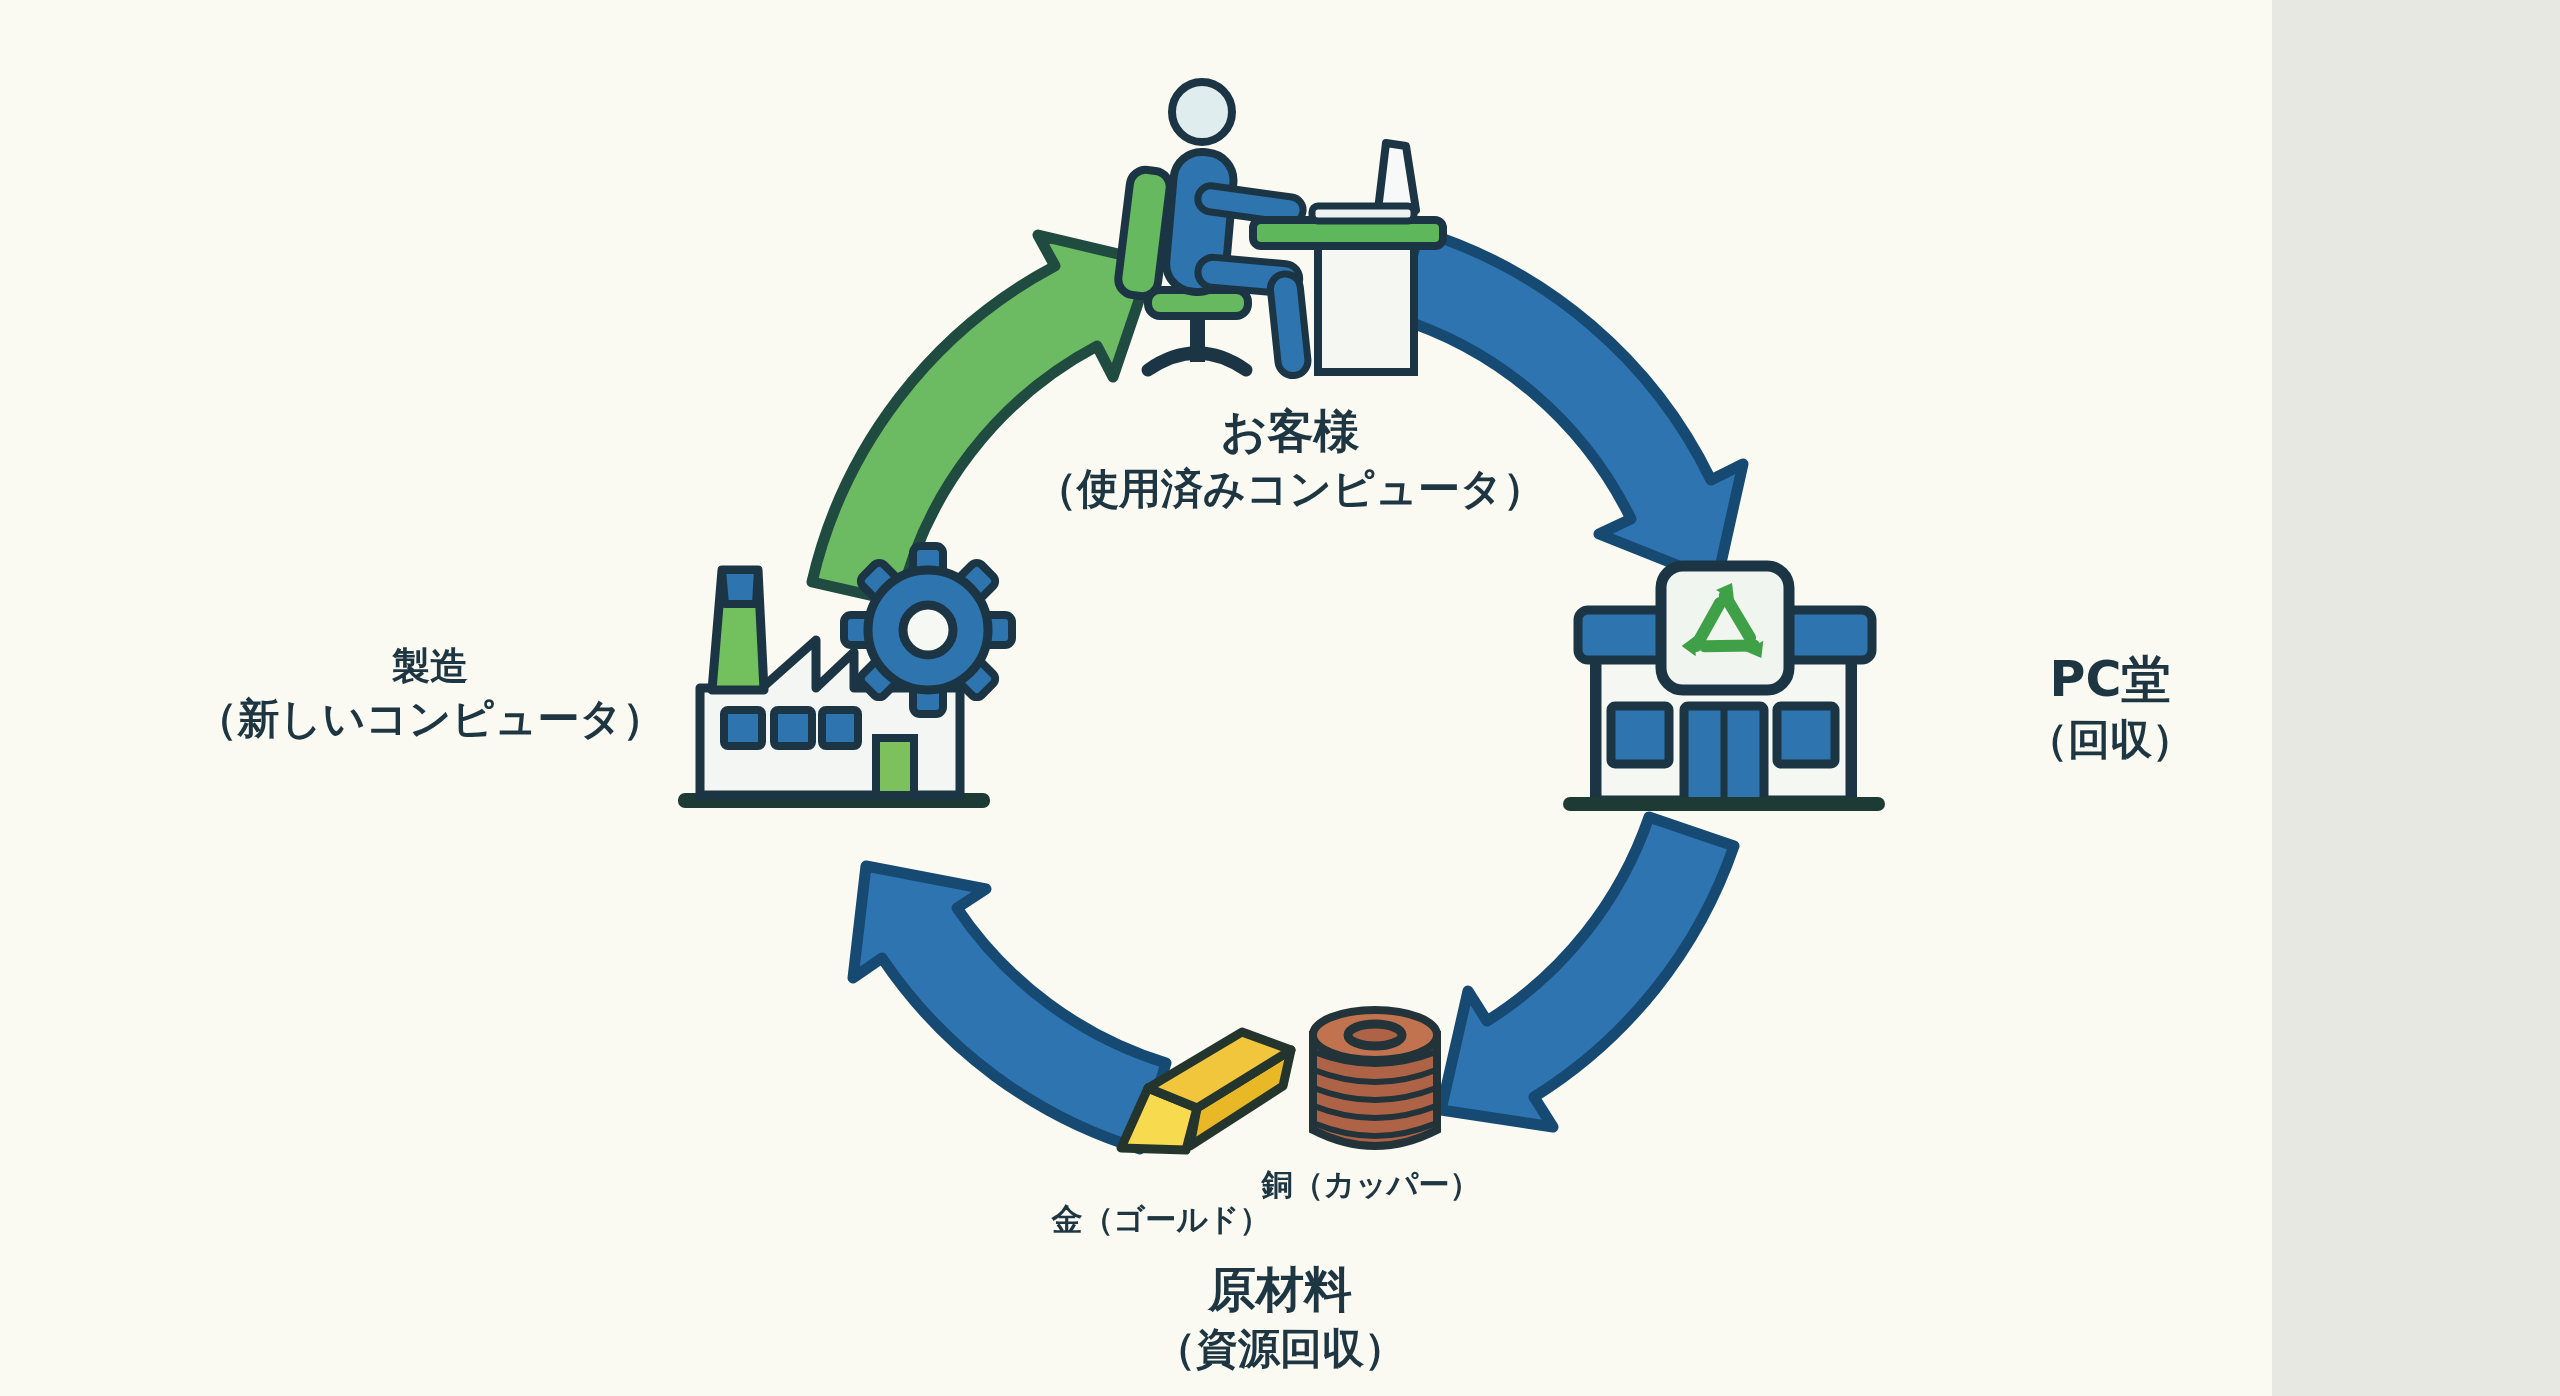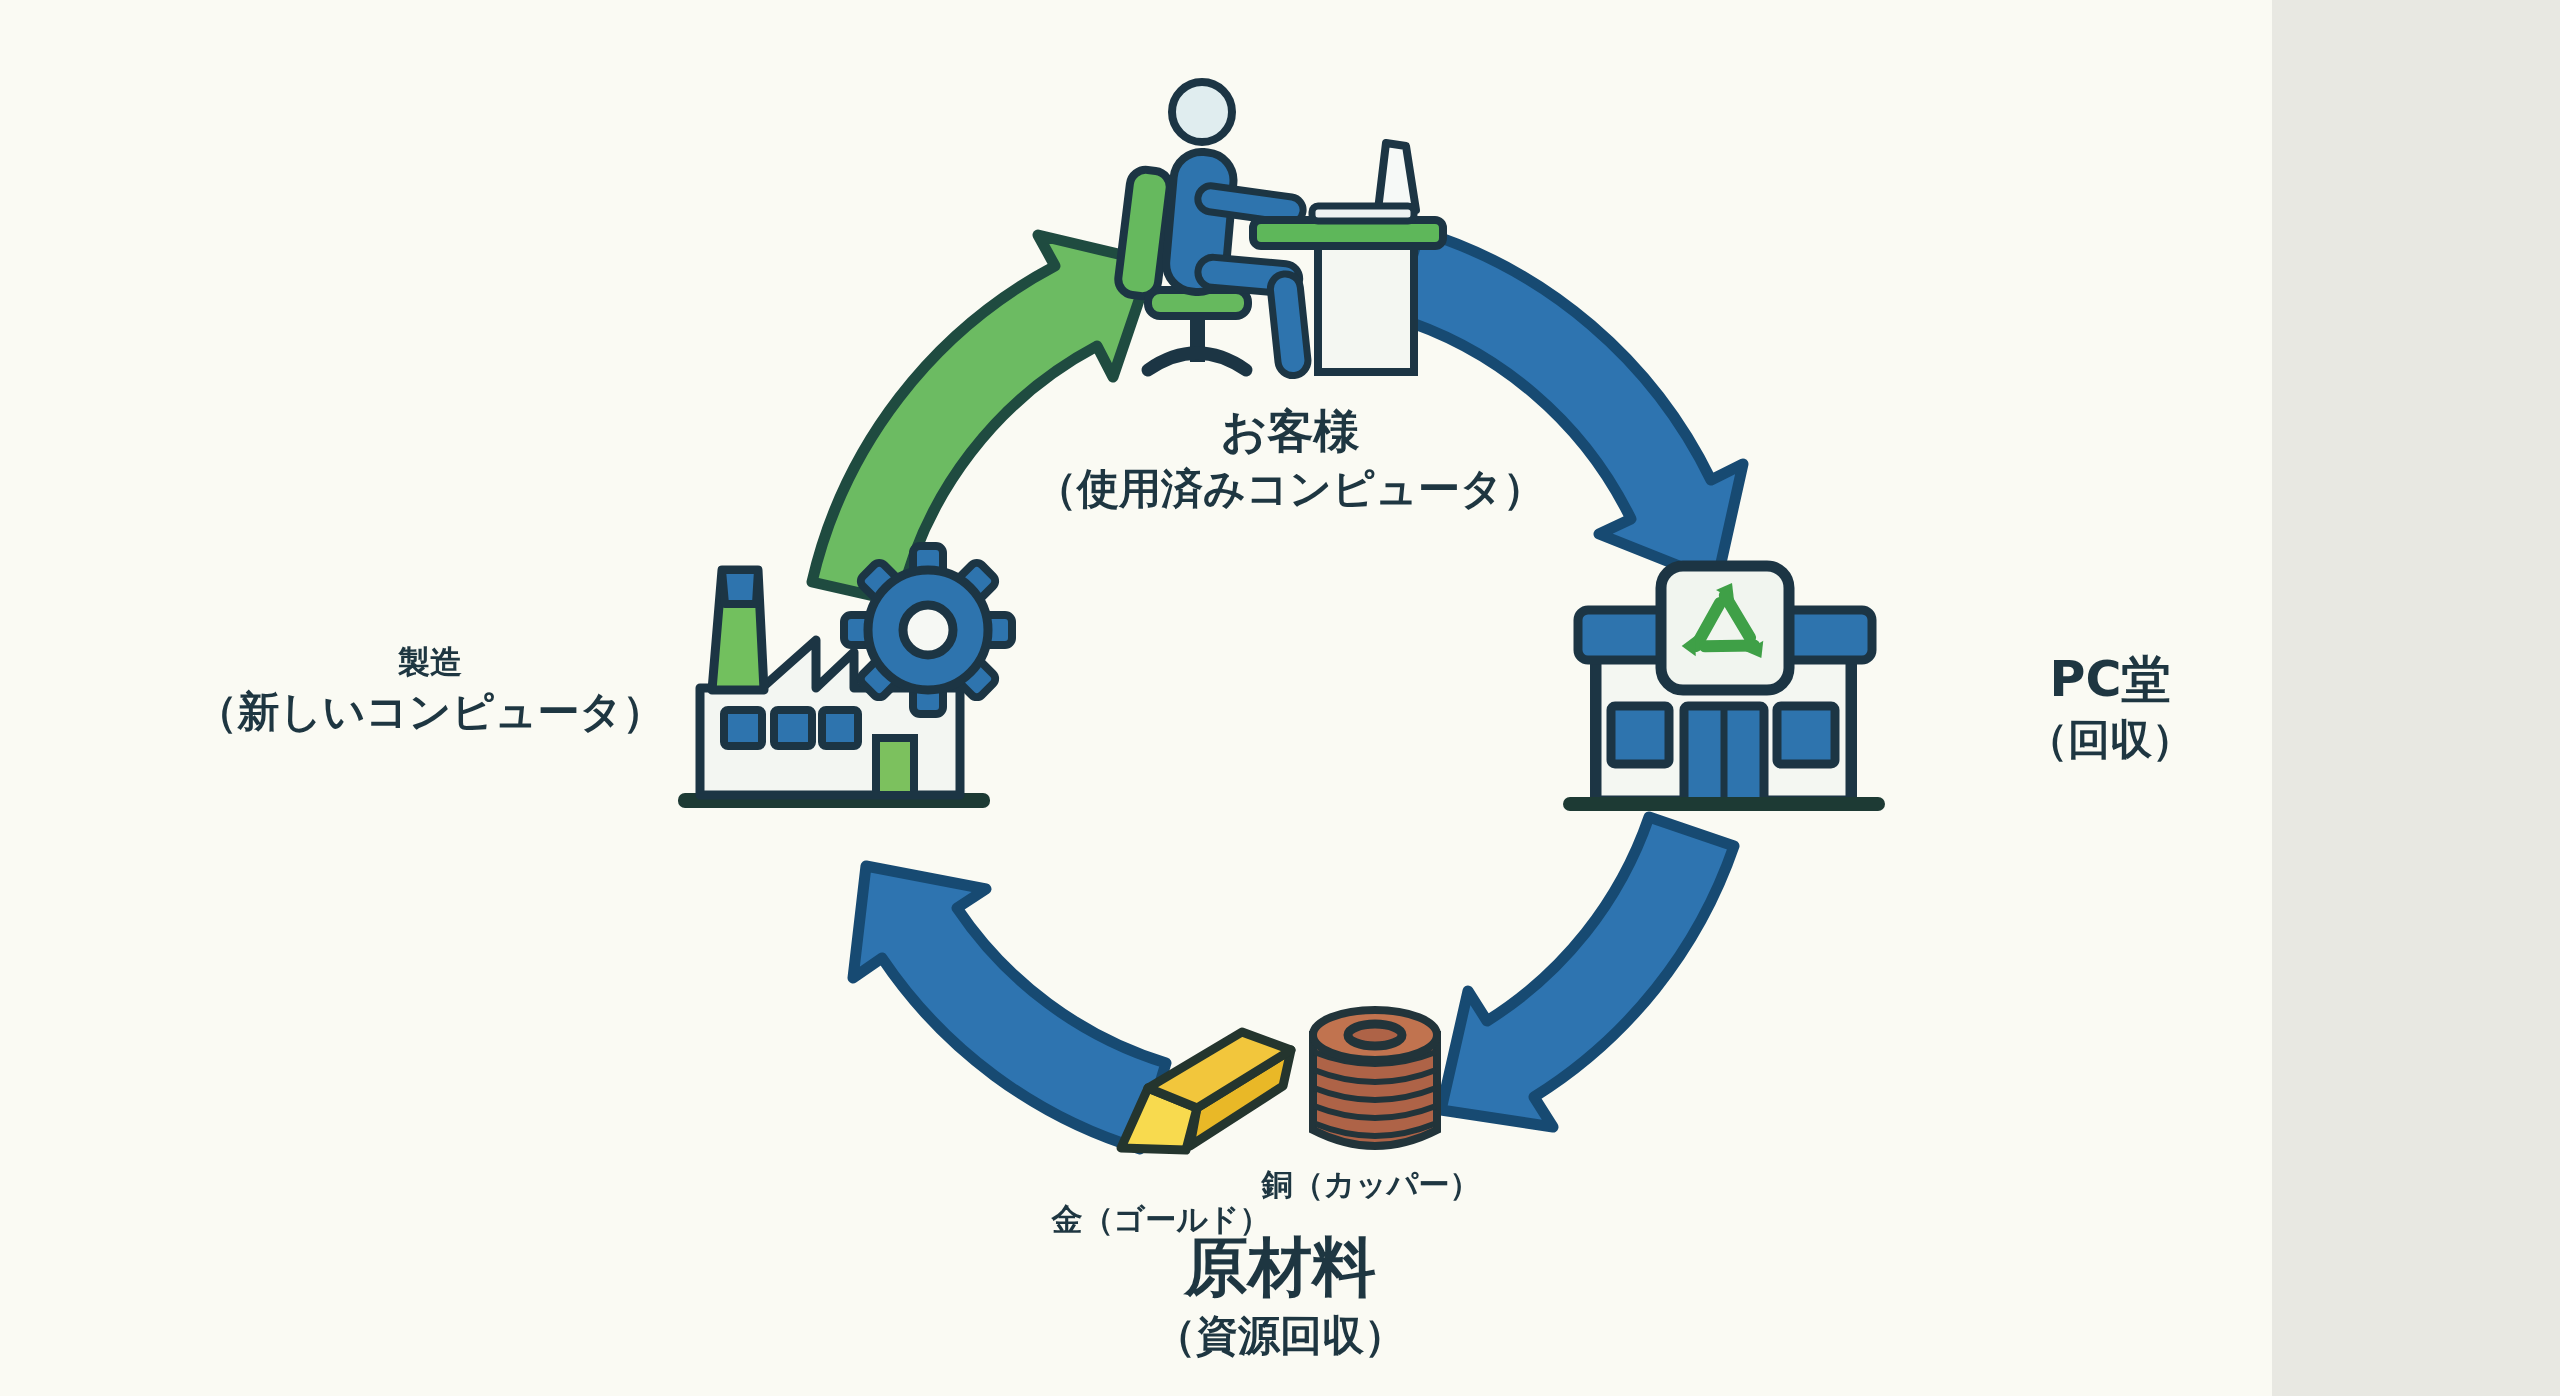--- a/index.html
+++ b/index.html
@@ -11,29 +11,29 @@
     font-family:"DejaVu Sans",sans-serif;
   }
   .layer{position:absolute;left:0;top:0;}
   .lbl{
     position:absolute;
     color:#1e3641;
     font-weight:bold;
     text-align:center;
     line-height:1.22;
   }
-  .lbl .l1{font-size:32px;margin-bottom:4px;}
+  .lbl .l1{font-size:38px;margin-bottom:4px;}
   .lbl .l2{font-size:42px;}
   .customer-lbl{left:1010px;top:403px;width:560px;}
   .customer-lbl .l1{font-size:46px;}
   .store-lbl{left:1980px;top:650px;width:260px;}
   .store-lbl .l1{font-size:49px;}
   .factory-lbl{left:190px;top:643px;width:480px;}
   .materials-lbl{left:1060px;top:1228px;width:440px;}
-  .materials-lbl .l1{font-size:64px;}
+  .materials-lbl .l1{font-size:48px;margin-top:32px;}
   .metal-lbl{position:absolute;color:#1e3641;font-weight:bold;text-align:center;font-size:31px;width:280px;}
   .gold-lbl{left:1021px;top:1164px;margin-top:35px;}
   .copper-lbl{left:1231px;top:1164px;}
 </style>
 </head>
 <body>
 
 <div class="canvas">
 
   <svg class="layer" width="2560" height="1396" viewBox="0 0 2560 1396">

